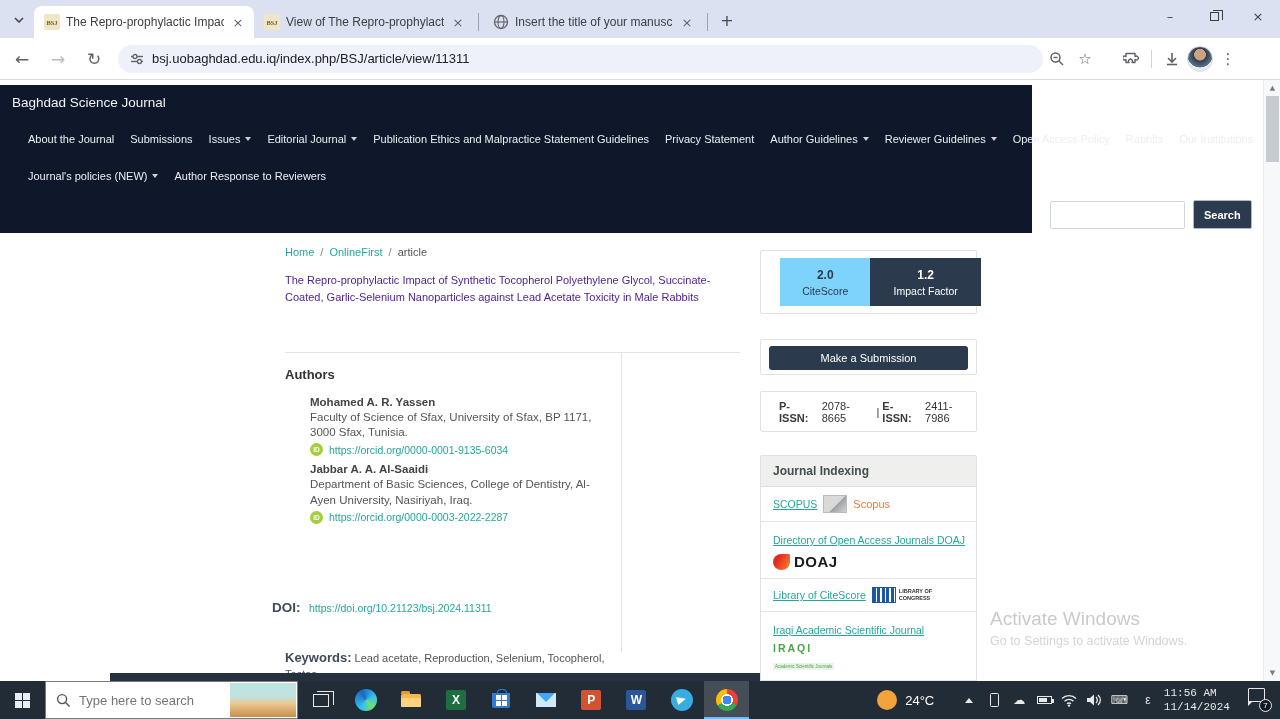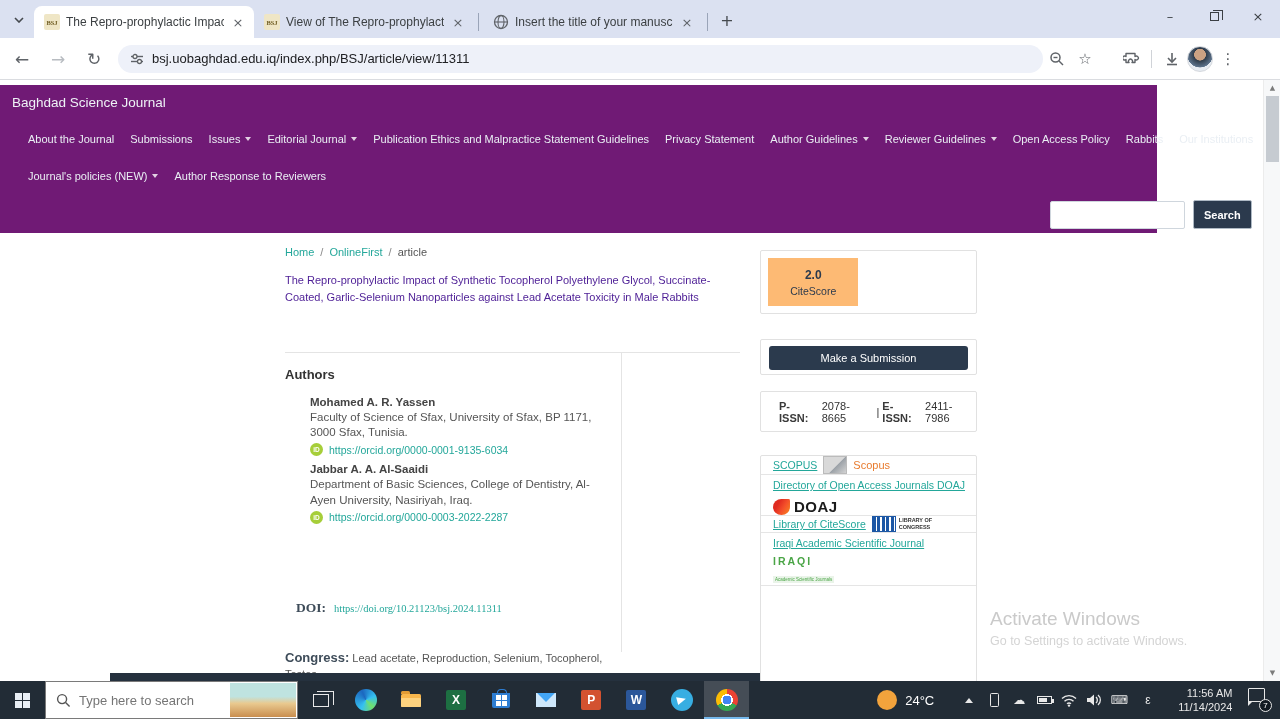--- a/index.html
+++ b/index.html
@@ -28,21 +28,21 @@
   .nav-btn { width:28px; height:28px; display:flex; align-items:center; justify-content:center; font-size:17px; color:#5f6368; margin-left:8px; }
   .nav-btn.disabled { color:#b8bcc1; }
   .urlbar { flex:0 0 925px; height:28px; margin-left:10px; background:#eef1f9; border-radius:14px; display:flex; align-items:center; padding:0 12px; }
   .url-text { font-size:13px; color:#202124; margin-left:8px; }
   .tb-icon { width:28px; height:28px; display:flex; align-items:center; justify-content:center; color:#5f6368; font-size:15px; }
   .tb-sep { width:1px; height:18px; background:#d0d3d8; margin:0 6px; }
   .avatar { width:26px; height:26px; border-radius:50%; background:radial-gradient(circle at 50% 32%, #caa183 28%, #2e3b4a 30%, #5d738c 62%, #e7ecf2 64%); border:1px solid #d5d8dd; }
 
   
   .page { position:absolute; top:80px; left:0; width:1280px; height:601px; background:#fff; overflow:hidden; }
-  .site-header { position:absolute; top:5px; left:0; width:1157px; height:148px; background:#701a75; }
+  .site-header { position:absolute; top:5px; left:0; width:1032px; height:148px; background:#0f172a; }
   .brand { position:absolute; left:12px; top:10px; font-size:13.5px; font-weight:500; color:#eef2f6; }
   .nav-row { position:absolute; left:28px; display:flex; align-items:flex-start; }
   .nav-row1 { top:48px; width:1210px; }
   .nav-row2 { top:85px; }
   .nav-item { font-size:11px; color:#eaeff4; margin-right:16px; white-space:nowrap; display:flex; align-items:center; }
   .caret { display:inline-block; margin-left:5px; border-left:3.5px solid transparent; border-right:3.5px solid transparent; border-top:4px solid rgba(255,255,255,.8); }
   .hdr-search { position:absolute; left:1050px; top:115px; display:flex; align-items:center; }
   .hdr-search input { width:135px; height:28px; border:1px solid #cfd6dd; background:#fff; border-radius:2px; font-size:12px; padding:0 6px; }
   .hdr-search-btn { margin-left:8px; height:29px; padding:0 10px; background:#2b3a4d; border:1px solid #aeb9c4; color:#fff; font-size:11px; font-weight:bold; display:flex; align-items:center; border-radius:2px; }
 
@@ -56,43 +56,43 @@
 
   .authors { position:absolute; left:285px; top:287px; width:330px; }
   .authors h3 { font-size:13px; color:#333; margin-bottom:14px; }
   .author { margin-left:25px; margin-bottom:7px; }
   .author-name { font-size:11.5px; font-weight:bold; color:#444; margin-bottom:2px; }
   .author-aff { font-size:11.5px; color:#555; line-height:1.32; width:300px; }
   .orcid-row { display:flex; align-items:center; gap:6px; margin-top:3px; }
   .orcid-icon { width:13px; height:13px; border-radius:50%; background:#a6ce39; color:#fff; font-size:6.5px; font-weight:bold; display:flex; align-items:center; justify-content:center; }
   .orcid-link { font-size:10.5px; color:#23a79a; text-decoration:none; }
 
-  .doi-row { position:absolute; left:296px; top:518px;font-family:Liberation Serif, serif; }
+  .doi-row { position:absolute; left:272px; top:518px; }
   .doi-label { font-size:13.5px; font-weight:bold; color:#3e4c59; }
   .doi-link { font-size:10.5px; color:#23a79a; text-decoration:none; margin-left:4px; }
   .kw-row { position:absolute; left:285px; top:569px; width:330px; font-size:11px; color:#555; line-height:1.4; }
   .kw-label { font-size:13px; font-weight:bold; color:#3e4c59; }
   .kw-overflow { position:absolute; left:285px; top:592px; font-size:11px; color:#555; }
   .footer-strip { position:absolute; left:110px; top:593px; width:825px; height:8px; background:#25313e; }
 
   
   .card { position:absolute; left:760px; width:217px; background:#fff; border:1px solid #e1e1e1; border-radius:2px; }
   .metrics { top:170px; height:64px; display:flex; padding:7px; }
   .metric { display:flex; flex-direction:column; align-items:center; justify-content:center; gap:3px; }
-  .metric.cs { flex:0 0 45%; background:#fdba74; color:#2b3a4d; }
+  .metric.cs { flex:0 0 45%; background:#7dd3fc; color:#2b3a4d;margin-left:12px; }
   .metric.if { flex:0 0 55%; background:#2b3a4d; color:#fff; }
   .metric .val { font-size:12px; font-weight:bold; }
   .metric .lab { font-size:10.5px; }
   .submission { top:259px; height:36px; padding:6px 8px; }
   .submission-btn { height:24px; background:#2b3a4d; border-radius:3px; color:#fff; font-size:11px; display:flex; align-items:center; justify-content:center; }
   .issn { top:311px; height:41px; display:flex; align-items:center; justify-content:center; font-size:11px; color:#333; gap:3px;padding-left:18px; }
   .issn b { color:#3a3a3a; }
   .indexing { top:375px; height:310px; }
   .idx-header { padding:8px 12px; background:#efefed; border-bottom:1px solid #ddd; font-size:12px; font-weight:bold; color:#40504f; }
-  .idx-row { padding:0 12px; border-bottom:1px solid #e5e5e5; position:relative; }
+  .idx-row { padding:8px 12px; border-bottom:1px solid #e5e5e5; position:relative; }
   .idx-link { font-size:10.5px; color:#23a79a; text-decoration:underline; }
   .idx-inline { display:flex; align-items:center; gap:6px; }
   .scopus-thumb { width:24px; height:18px; background:linear-gradient(135deg,#d9d9d9 55%,#9aa0a6 56%,#d3d3d3); border:1px solid #bbb; }
   .scopus-word { font-size:11px; color:#e87b2e; }
   .doaj-logo { display:flex; align-items:center; gap:4px; margin-top:5px; }
   .doaj-swoosh { width:17px; height:16px; background:linear-gradient(120deg,#e02b20 30%,#f4502a 60%,#f78b1f); border-radius:55% 10% 55% 55%; }
   .doaj-word { font-size:15px; font-weight:bold; color:#1b1b1b; letter-spacing:.5px; }
   .loc-logo { display:flex; align-items:center; gap:3px; }
   .loc-mark { width:24px; height:16px; background:repeating-linear-gradient(90deg,#1c57a5 0 3px,#fff 3px 4.5px); border:1px solid #1c57a5; }
   .loc-text { font-size:5.5px; font-weight:bold; color:#333; line-height:1.2; }
@@ -139,21 +139,21 @@
   .sun { width:20px; height:20px; border-radius:50%; background:#f2a33c; }
   .temp { font-size:13px; color:#fff; }
   .tray { display:flex; align-items:center; gap:7px; margin-left:18px; }
   .tray-item { width:18px; height:24px; display:flex; align-items:center; justify-content:center; font-size:12px; color:#e8e8e8; }
   .caret-up { border-left:4px solid transparent; border-right:4px solid transparent; border-bottom:5px solid #e8e8e8; }
   .phone-glyph { width:9px; height:14px; border:1.3px solid #e8e8e8; border-radius:1.5px; }
   .battery-glyph { width:15px; height:8px; border:1px solid #e8e8e8; position:relative; }
   .battery-glyph::before { content:""; position:absolute; left:1px; top:1px; bottom:1px; width:8px; background:#e8e8e8; }
   .battery-glyph::after { content:""; position:absolute; right:-3px; top:2px; width:2px; height:4px; background:#e8e8e8; }
   .lang { font-size:12px; margin-left:10px; width:20px; text-align:center; }
-  .clock { text-align:right; font-size:11px; line-height:1.3; margin-left:6px; width:70px; }
+  .clock { text-align:left; font-size:11px; line-height:1.3; margin-left:6px; width:70px;font-family:Liberation Mono, monospace; }
   .notif { margin-left:16px; margin-right:10px; position:relative; width:22px; height:24px; }
   .notif-glyph { width:17px; height:14px; border:1.4px solid #e8e8e8; border-radius:1px; position:relative; }
   .notif-glyph::after { content:""; position:absolute; left:-1px; bottom:-5px; border-left:5px solid #e8e8e8; border-bottom:5px solid transparent; }
   .notif-badge { position:absolute; right:-2px; bottom:0; width:13px; height:13px; border-radius:50%; background:#111a22; border:1px solid #e8e8e8; color:#fff; font-size:8px; display:flex; align-items:center; justify-content:center; }
 </style>
 </head>
 <body>
 
 <div class="tabstrip">
   <div class="tab-list-btn">
@@ -325,46 +325,51 @@
       </div>
     </div>
   </div>
 
   <div class="doi-row">
     <span class="doi-label">DOI:</span>
     <a class="doi-link">https://doi.org/10.21123/bsj.2024.11311</a>
   </div>
 
   <div class="kw-row">
-    <span class="kw-label">Congress:</span>
+    <span class="kw-label">Keywords:</span>
     <span>Lead acetate, Reproduction, Selenium, Tocopherol, Testes,</span>
   </div>
   <div class="kw-overflow">Toxicity</div>
   <div class="footer-strip"></div>
 
   <div class="card metrics">
     <div class="metric cs">
       <span class="val">2.0</span>
       <span class="lab">CiteScore</span>
+    </div>
+    <div class="metric if">
+      <span class="val">1.2</span>
+      <span class="lab">Impact Factor</span>
     </div>
   </div>
 
   <div class="card submission">
     <div class="submission-btn">Make a Submission</div>
   </div>
 
   <div class="card issn">
     <b>P-ISSN:</b>
     <span>2078-8665</span>
     <span>|</span>
     <b>E-ISSN:</b>
     <span>2411-7986</span>
   </div>
 
   <div class="card indexing">
+    <div class="idx-header">Journal Indexing</div>
     <div class="idx-row idx-inline">
       <a class="idx-link">SCOPUS</a>
       <span class="scopus-thumb"></span>
       <span class="scopus-word">Scopus</span>
     </div>
     <div class="idx-row">
       <a class="idx-link" style="white-space:nowrap">Directory of Open Access Journals DOAJ</a>
       <div class="doaj-logo">
         <span class="doaj-swoosh"></span>
         <span class="doaj-word">DOAJ</span>

